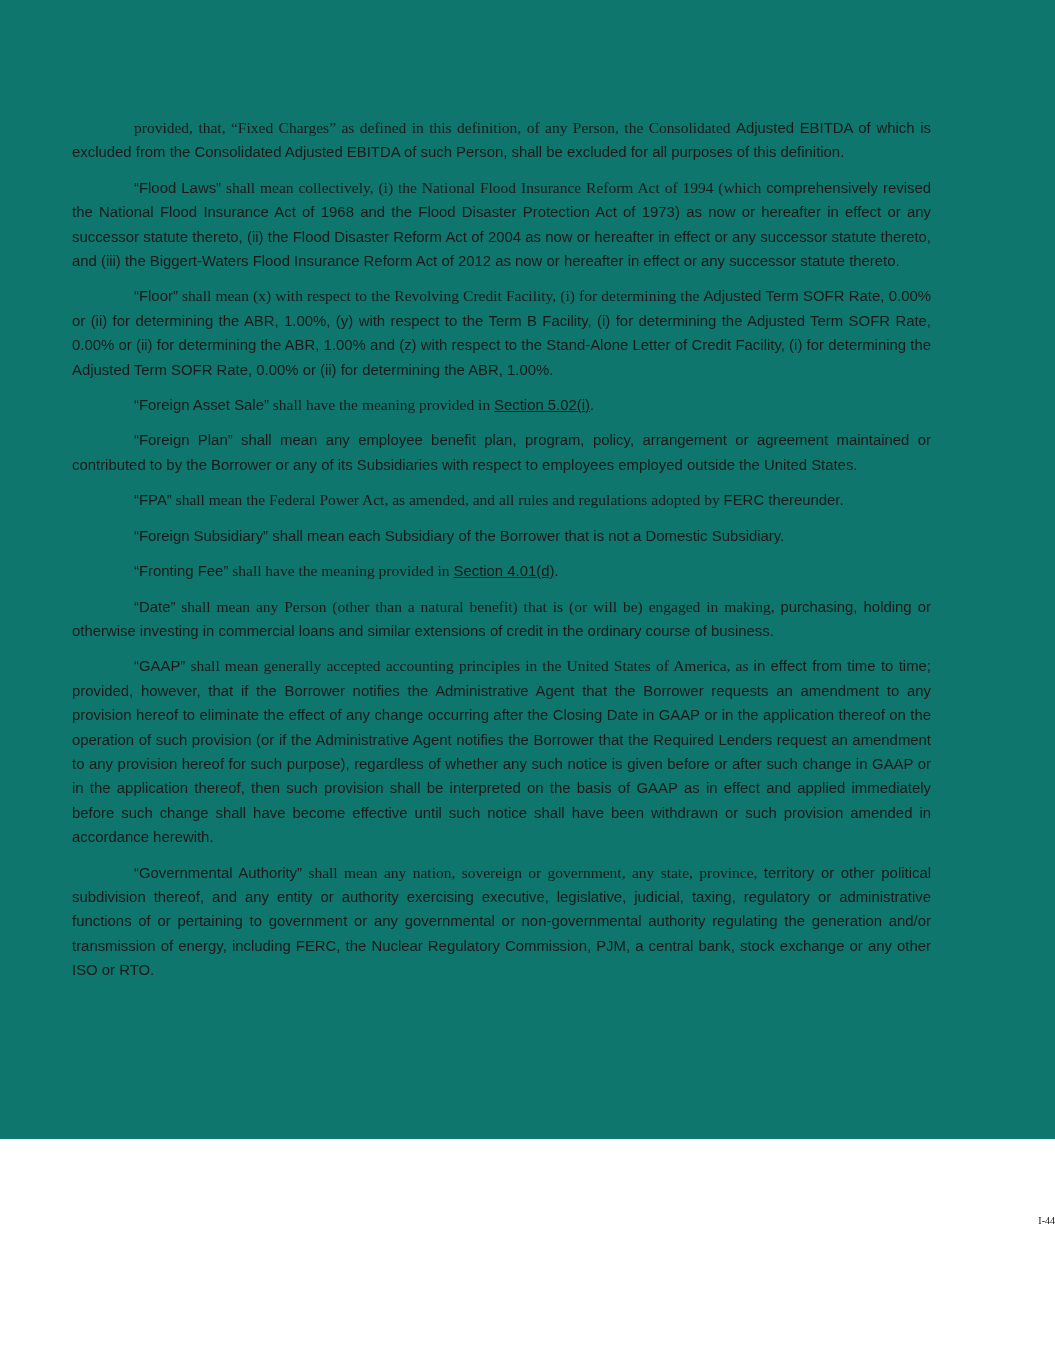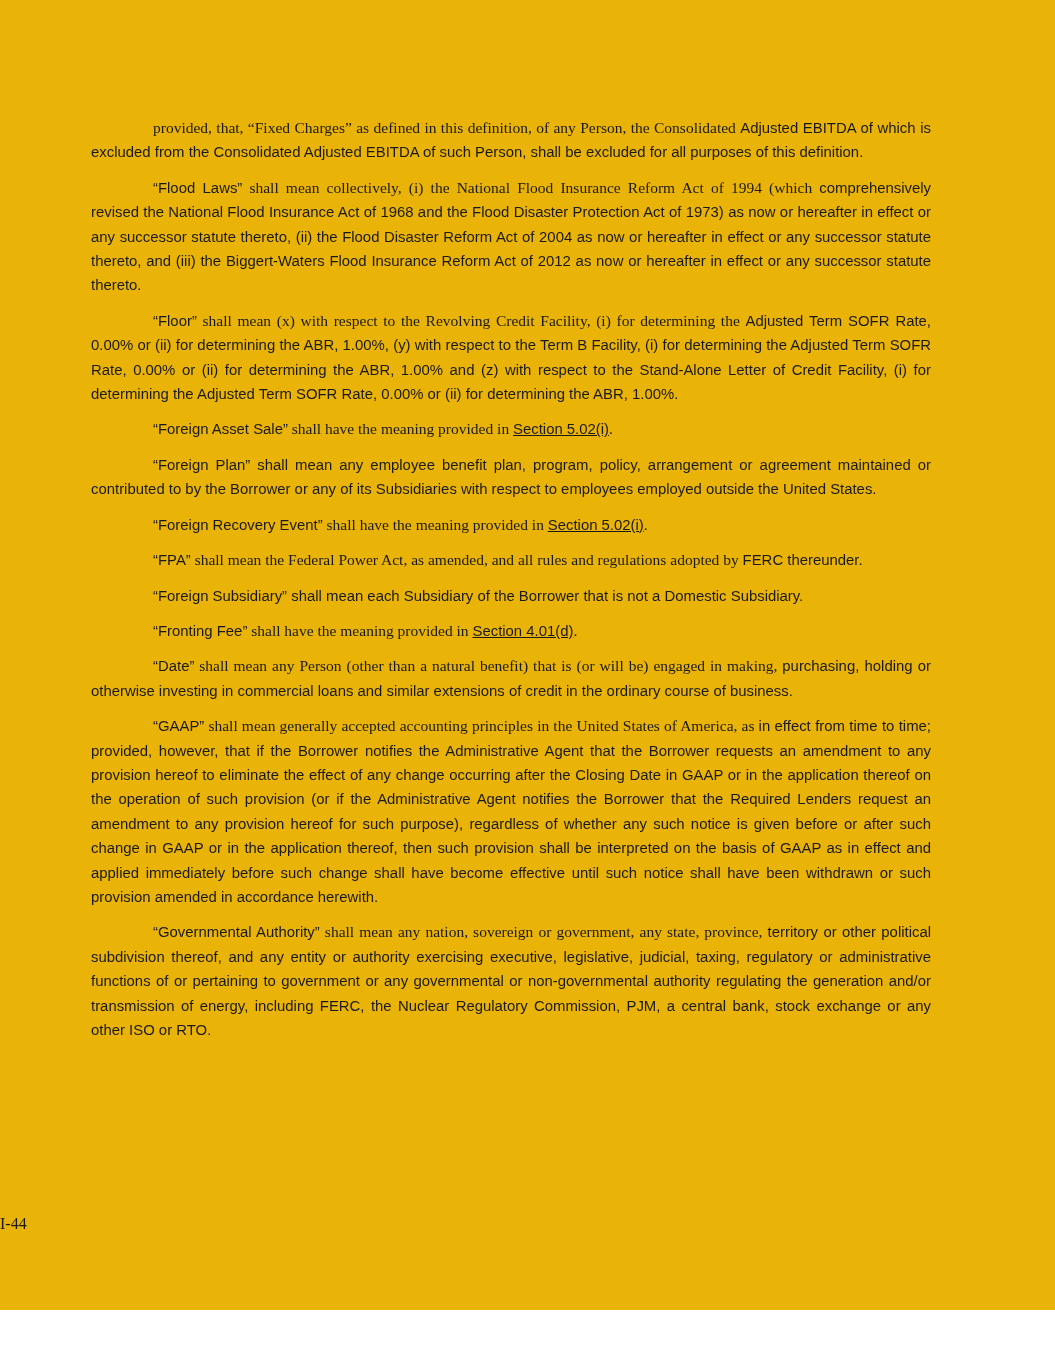--- a/index.html
+++ b/index.html
@@ -12,24 +12,24 @@
     height: 1365px;
     position: relative;
     overflow: hidden;
     color: #1a1a1a;
   }
   .page {
     position: absolute;
     top: 0;
     left: 0;
     width: 1055px;
-    height: 1310px;
-    background: #eab308;
+    height: 1139px;
+    background: #0f766e;
     box-sizing: border-box;
-    padding: 116px 124px 0 91px;
+    padding: 116px 124px 0 72px;
   }
   .doc-body p {
     margin: 0 0 11px 0;
     text-align: justify;
     text-indent: 62px;
     font-family: "Liberation Serif", serif;
     font-size: 15.5px;
     line-height: 23.4px;
   }
   .serif {
@@ -45,37 +45,36 @@
   a.ref {
     color: #1a1a1a;
     text-decoration: underline;
     cursor: pointer;
   }
   .footer {
     position: absolute;
     top: 1215px;
     left: 0;
     right: 0;
-    text-align: left;
+    text-align: right;
     font-family: "Liberation Serif", serif;
-    font-size: 16px;
+    font-size: 10px;
     color: #1a1a1a;
   }
 </style>
 </head>
 <body>
 
 <div class="page">
   <div class="doc-body">
       <p><span class="serif">provided, that, “Fixed Charges” as defined in this definition, of any Person, the Consolidated </span><span class="sans">Adjusted EBITDA of which is excluded from the Consolidated Adjusted EBITDA of such Person, shall be excluded for all purposes of this definition.</span></p>
       <p><span class="sans term">“Flood Laws”</span><span class="serif"> shall mean collectively, (i) the National Flood Insurance Reform Act of 1994 (which </span><span class="sans">comprehensively revised the National Flood Insurance Act of 1968 and the Flood Disaster Protection Act of 1973) as now or hereafter in effect or any successor statute thereto, (ii) the Flood Disaster Reform Act of 2004 as now or hereafter in effect or any successor statute thereto, and (iii) the Biggert-Waters Flood Insurance Reform Act of 2012 as now or hereafter in effect or any successor statute thereto.</span></p>
       <p><span class="sans term">“Floor”</span><span class="serif"> shall mean (x) with respect to the Revolving Credit Facility, (i) for determining the </span><span class="sans">Adjusted Term SOFR Rate, 0.00% or (ii) for determining the ABR, 1.00%, (y) with respect to the Term B Facility, (i) for determining the Adjusted Term SOFR Rate, 0.00% or (ii) for determining the ABR, 1.00% and (z) with respect to the Stand-Alone Letter of Credit Facility, (i) for determining the Adjusted Term SOFR Rate, 0.00% or (ii) for determining the ABR, 1.00%.</span></p>
       <p><span class="sans term">“Foreign Asset Sale”</span><span class="serif"> shall have the meaning provided in </span><a class="sans ref">Section 5.02(i)</a><span class="serif">.</span></p>
       <p><span class="sans term">“Foreign Plan”</span><span class="sans"> shall mean any employee benefit plan, program, policy, arrangement or agreement maintained or contributed to by the Borrower or any of its Subsidiaries with respect to employees employed outside the United States.</span></p>
-      <p><span class="sans term">“Foreign Recovery Event”</span><span class="serif"> shall have the meaning provided in </span><a class="sans ref">Section 5.02(i)</a><span class="serif">.</span></p>
       <p><span class="sans term">“FPA”</span><span class="serif"> shall mean the Federal Power Act, as amended, and all rules and regulations adopted by </span><span class="sans">FERC thereunder.</span></p>
       <p><span class="sans term">“Foreign Subsidiary”</span><span class="sans"> shall mean each Subsidiary of the Borrower that is not a Domestic Subsidiary.</span></p>
       <p><span class="sans term">“Fronting Fee”</span><span class="serif"> shall have the meaning provided in </span><a class="sans ref">Section 4.01(d)</a><span class="serif">.</span></p>
       <p><span class="sans term">“Date”</span><span class="serif"> shall mean any Person (other than a natural benefit) that is (or will be) engaged in making, </span><span class="sans">purchasing, holding or otherwise investing in commercial loans and similar extensions of credit in the ordinary course of business.</span></p>
       <p><span class="sans term">“GAAP”</span><span class="serif"> shall mean generally accepted accounting principles in the United States of America, as </span><span class="sans">in effect from time to time; provided, however, that if the Borrower notifies the Administrative Agent that the Borrower requests an amendment to any provision hereof to eliminate the effect of any change occurring after the Closing Date in GAAP or in the application thereof on the operation of such provision (or if the Administrative Agent notifies the Borrower that the Required Lenders request an amendment to any provision hereof for such purpose), regardless of whether any such notice is given before or after such change in GAAP or in the application thereof, then such provision shall be interpreted on the basis of GAAP as in effect and applied immediately before such change shall have become effective until such notice shall have been withdrawn or such provision amended in accordance herewith.</span></p>
       <p><span class="sans term">“Governmental Authority”</span><span class="serif"> shall mean any nation, sovereign or government, any state, province, </span><span class="sans">territory or other political subdivision thereof, and any entity or authority exercising executive, legislative, judicial, taxing, regulatory or administrative functions of or pertaining to government or any governmental or non-governmental authority regulating the generation and/or transmission of energy, including FERC, the Nuclear Regulatory Commission, PJM, a central bank, stock exchange or any other ISO or RTO.</span></p>
     </div>
   <div class="footer">I-44</div>
 </div>
 

